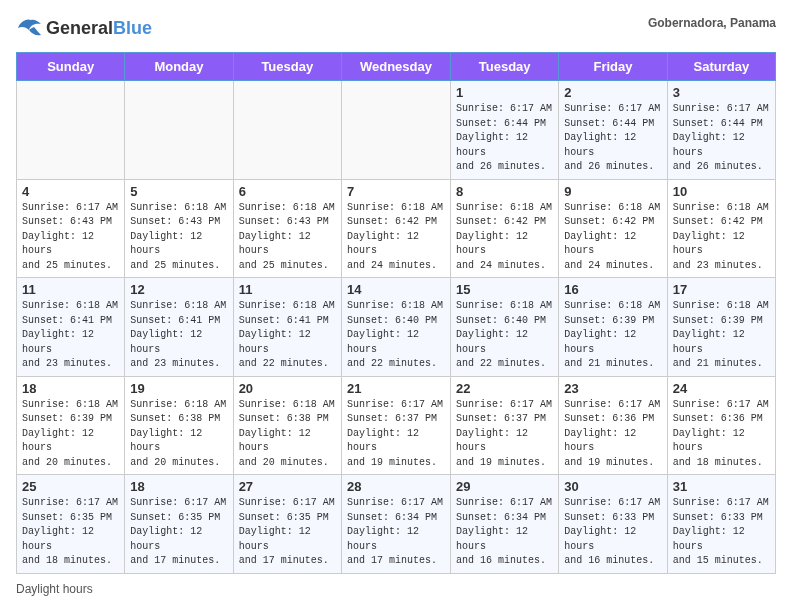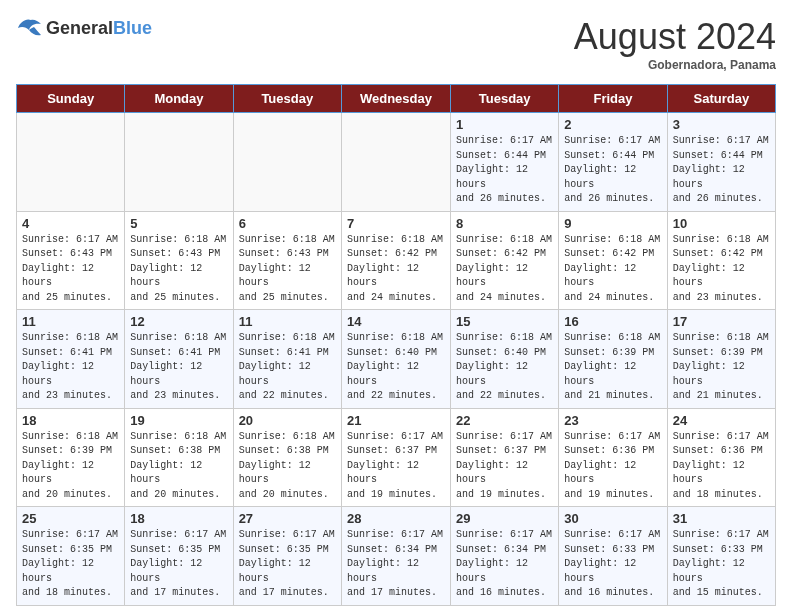--- a/index.html
+++ b/index.html
@@ -46,21 +46,21 @@
       font-size: 12px;
       color: #555;
       font-weight: bold;
     }
     .calendar {
       width: 100%;
       border-collapse: collapse;
       border: 1px solid #ccc;
     }
     .calendar th {
-      background-color: #7f1d1d;
+      background-color: #8b5cf6;
       color: #fff;
       font-size: 13px;
       font-weight: bold;
       padding: 6px 0;
       text-align: center;
       border: 1px solid #5599d9;
     }
     .calendar td {
       vertical-align: top;
       border: 1px solid #ccc;
@@ -105,21 +105,20 @@
   <div class="logo">
     <svg class="logo-bird" viewBox="0 0 30 24" xmlns="http://www.w3.org/2000/svg">
       <path d="M15 4 C10 2, 4 6, 2 12 C6 10, 10 11, 13 14 C14 10, 18 7, 25 8 C22 5, 18 3, 15 4Z" fill="#3a7abf"></path>
       <path d="M13 14 C16 18, 20 20, 25 19 C22 16, 20 13, 18 11 C16 12, 14 13, 13 14Z" fill="#3a7abf"></path>
     </svg>
     <div>
       <span class="logo-text-general">General</span><span class="logo-text-blue">Blue</span>
     </div>
   </div>
   <div class="title-block">
-    <div class="month-year">August 2024</div>
     <div class="location">Gobernadora, Panama</div>
   </div>
 </div>
 
 <table class="calendar">
   <thead>
     <tr>
     <th>Sunday</th>
         <th>Monday</th>
         <th>Tuesday</th>

